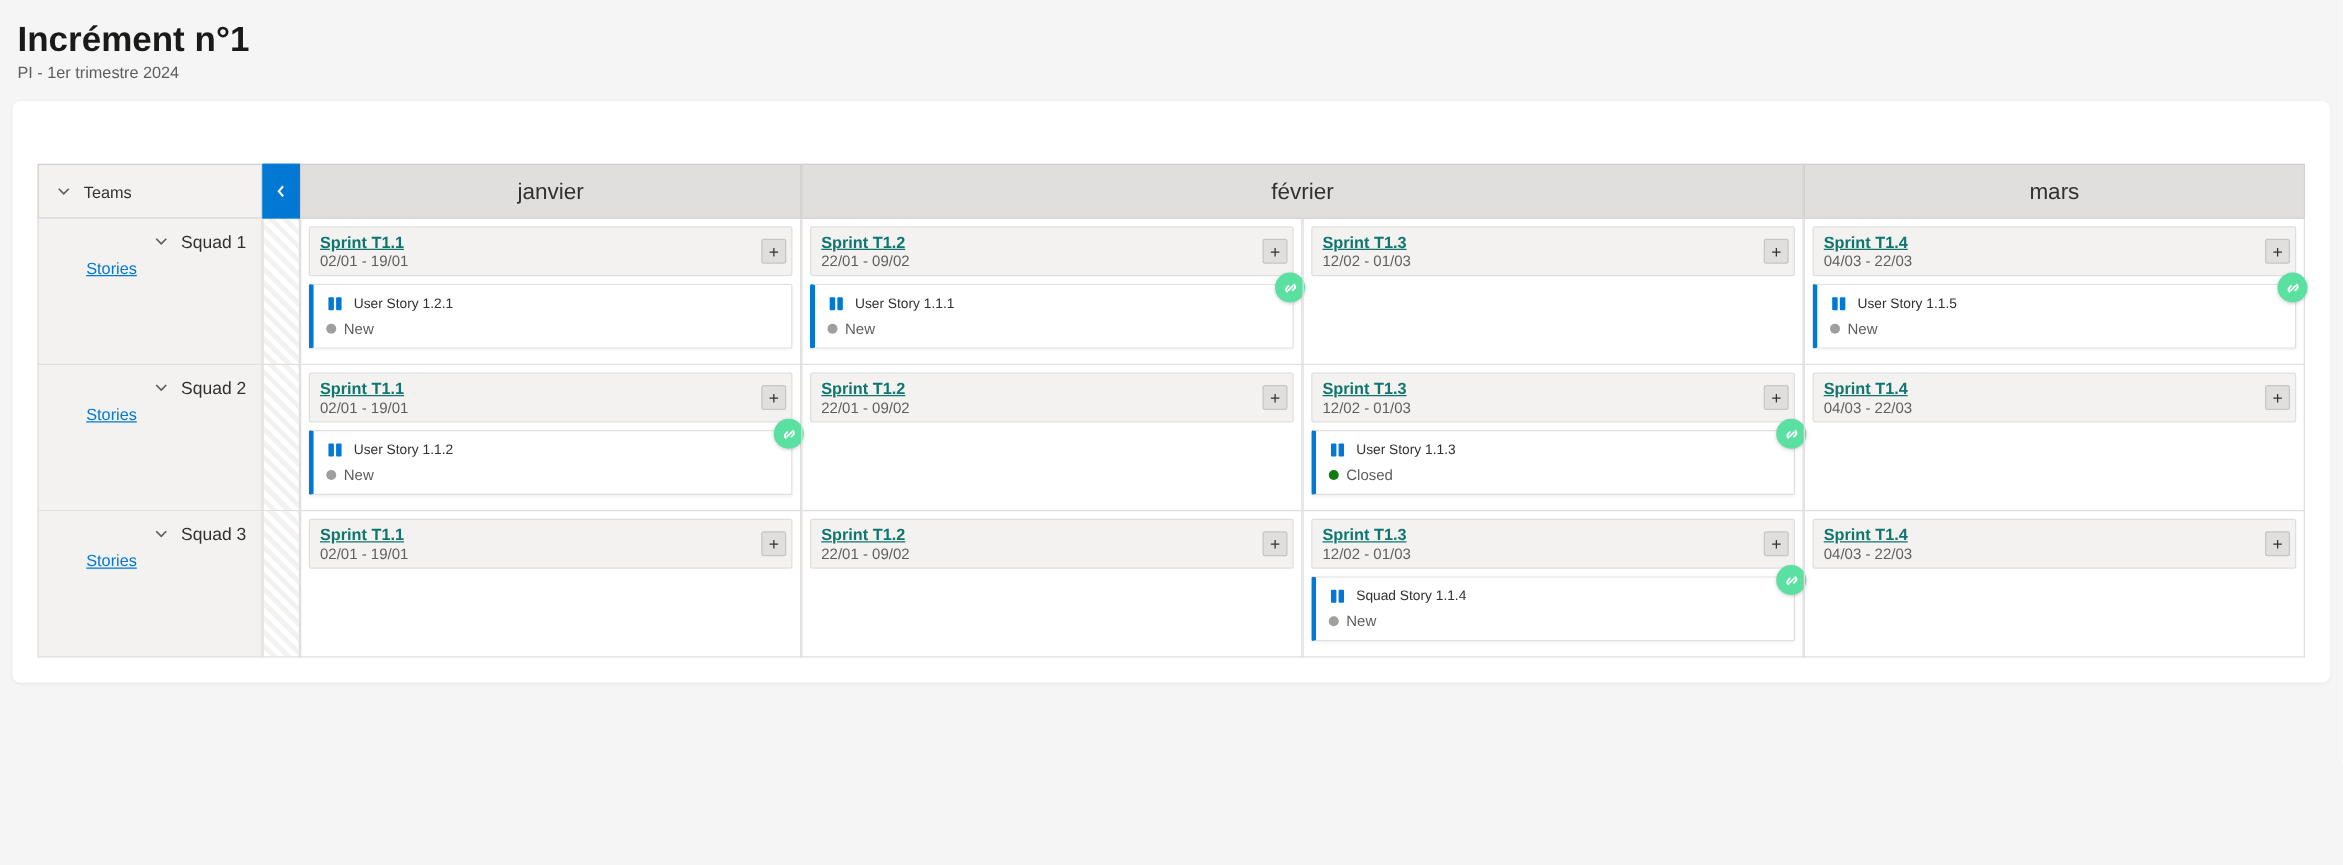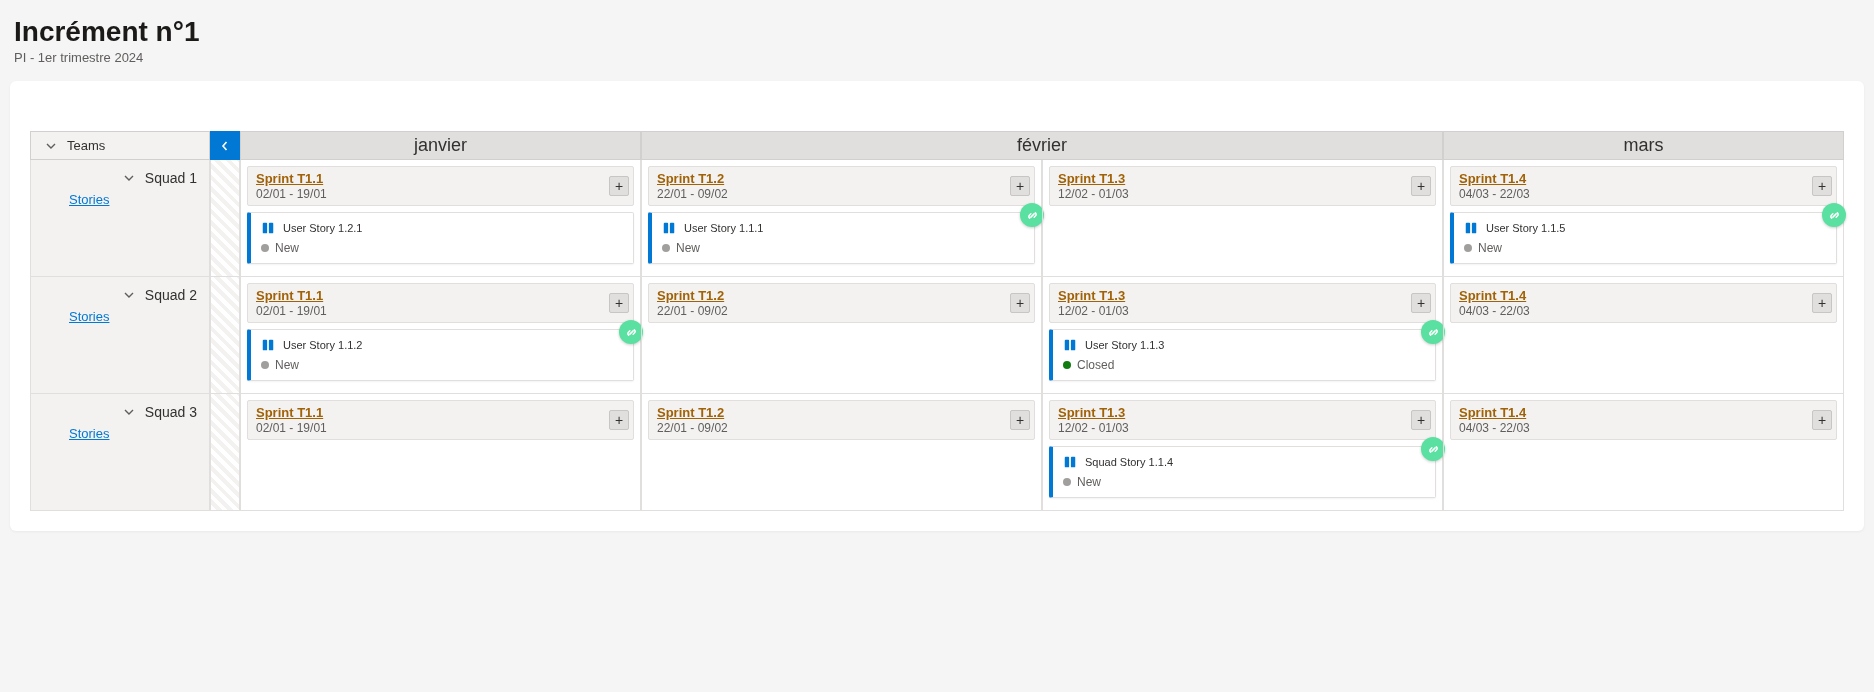--- a/index.html
+++ b/index.html
@@ -30,21 +30,21 @@
   }
   .grid {
     display: grid;
     grid-template-columns: 180px 30px repeat(4, 1fr);
     gap: 0;
   }
   
   .hdr-cell {
     background: #e1dfdd;
     border: 1px solid #d2d0ce;
-    height: 29px;
+    height: 44px;
     display: flex;
     align-items: center;
     justify-content: center;
     font-size: 13px;
     color: #323130;
   }
   .hdr-teams {
     justify-content: flex-start;
     padding-left: 14px;
     gap: 10px;
@@ -105,21 +105,21 @@
   
   .sprint-head {
     background: #f3f2f1;
     border: 1px solid #e1dfdd;
     border-radius: 2px;
     padding: 4px 8px;
     position: relative;
     margin-bottom: 6px;
   }
   .sprint-name {
-    color: #a16207;
+    color: #0f766e;
     font-weight: 600;
     font-size: 13px;
     text-decoration: underline;
     cursor: pointer;
   }
   .sprint-dates {
     font-size: 12px;
     color: #605e5c;
     margin-top: 1px;
   }

